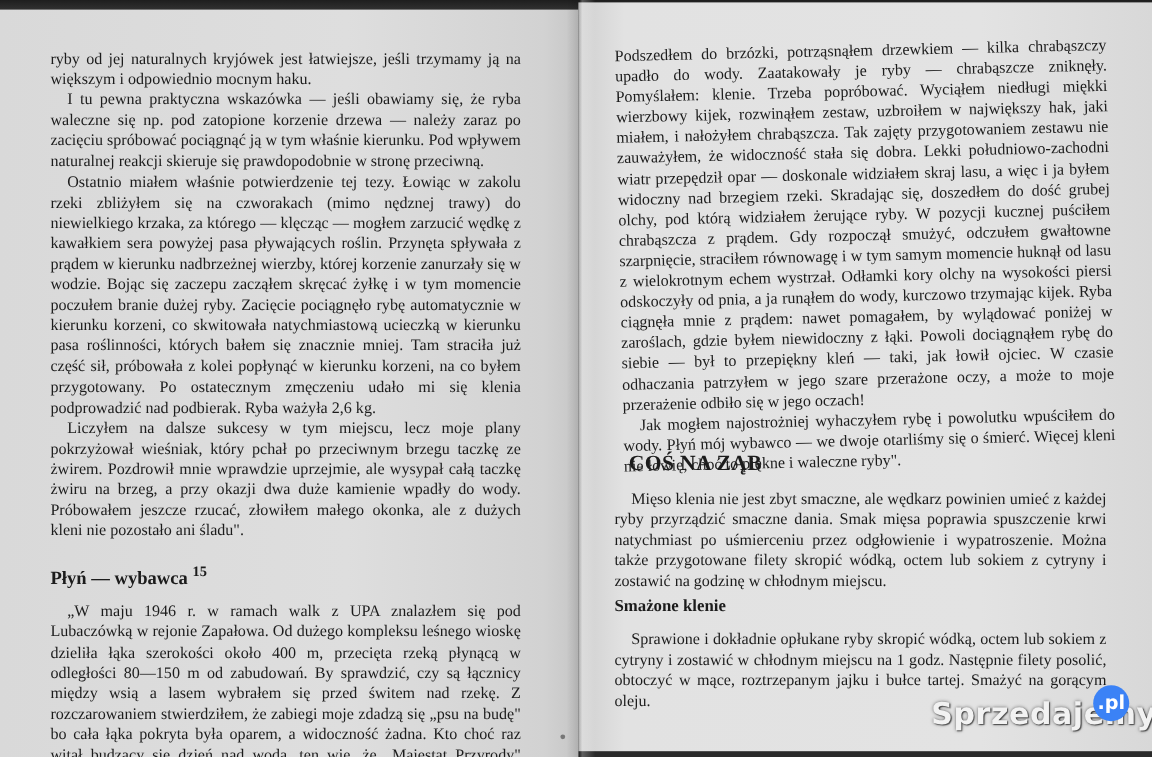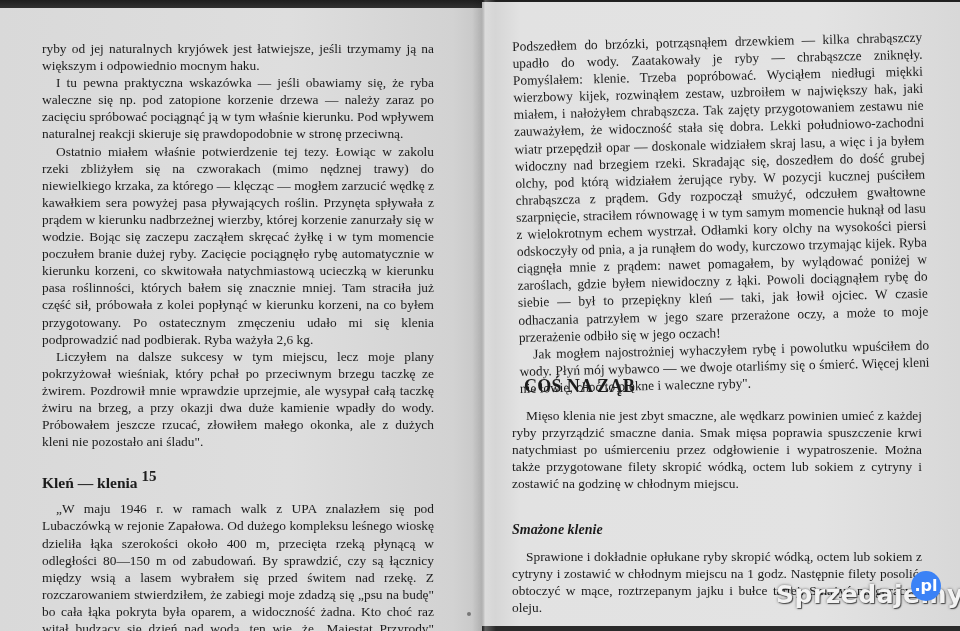--- a/index.html
+++ b/index.html
@@ -30,23 +30,23 @@
   .top-shadow {
     position:absolute; left:0; top:0; width:960px; height:12px;
     background:linear-gradient(180deg,#1e1e1e,#3a3a3a);
   }
   .col-left { position:absolute; left:42px; top:32px; width:392px; }
   .col-right { position:absolute; left:30px; top:36px; width:410px; transform:rotate(-1.3deg); transform-origin:0 0; }
   .col-right-lower { position:absolute; left:30px; top:372px; width:410px; }
   p { margin:0; text-align:justify; }
   p.indent { text-indent:14px; }
   .h-section { font-weight:bold; font-size:15.5px; margin:18px 0 9px 0; }
-  .h-section sup { font-size:15px; vertical-align:7px; }
+  .h-section sup { font-size:12px; vertical-align:7px; }
   .h-caps { font-weight:bold; font-size:18px; margin:4px 0 12px 12px; letter-spacing:0.3px; }
-  .h-sub { font-weight:bold; font-size:14px; margin:28px 0 10px 0;font-style:italic; }
+  .h-sub { font-weight:bold; font-size:14px; margin:4px 0 10px 0; }
   .watermark {
     position:absolute; left:776px; top:580px; height:34px;
     font-family:"DejaVu Sans","Liberation Sans",sans-serif; font-weight:bold;
     font-size:25px; color:#f2f2f2; text-shadow:0 0 3px rgba(0,0,0,0.55), 1px 1px 1px rgba(0,0,0,0.6);
     letter-spacing:0.5px;
   }
   .watermark-badge {
     position:absolute; left:911px; top:571px; width:30px; height:30px; border-radius:50%;
     background:#3b82f6; color:#fff; font-family:"DejaVu Sans","Liberation Sans",sans-serif;
     font-weight:bold; font-size:16px; line-height:30px; text-align:center;
@@ -60,21 +60,21 @@
   <div class="top-shadow"></div>
 
   <div class="page page-left">
     <div class="col-left">
       <p>ryby od jej naturalnych kryjówek jest łatwiejsze, jeśli trzymamy ją na większym i odpowiednio mocnym haku.</p>
       <p class="indent">I tu pewna praktyczna wskazówka — jeśli obawiamy się, że ryba waleczne się np. pod zatopione korzenie drzewa — należy zaraz po zacięciu spróbować pociągnąć ją w tym właśnie kierunku. Pod wpływem naturalnej reakcji skieruje się prawdopodobnie w stronę przeciwną.</p>
       <p class="indent">Ostatnio miałem właśnie potwierdzenie tej tezy. Łowiąc w zakolu rzeki zbliżyłem się na czworakach (mimo nędznej trawy) do niewielkiego krzaka, za którego — klęcząc — mogłem zarzucić wędkę z kawałkiem sera powyżej pasa pływających roślin. Przynęta spływała z prądem w kierunku nadbrzeżnej wierzby, której korzenie zanurzały się w wodzie. Bojąc się zaczepu zacząłem skręcać żyłkę i w tym momencie poczułem branie dużej ryby. Zacięcie pociągnęło rybę automatycznie w kierunku korzeni, co skwitowała natychmiastową ucieczką w kierunku pasa roślinności, których bałem się znacznie mniej. Tam straciła już część sił, próbowała z kolei popłynąć w kierunku korzeni, na co byłem przygotowany. Po ostatecznym zmęczeniu udało mi się klenia podprowadzić nad podbierak. Ryba ważyła 2,6 kg.</p>
       <p class="indent">Liczyłem na dalsze sukcesy w tym miejscu, lecz moje plany pokrzyżował wieśniak, który pchał po przeciwnym brzegu taczkę ze żwirem. Pozdrowił mnie wprawdzie uprzejmie, ale wysypał całą taczkę żwiru na brzeg, a przy okazji dwa duże kamienie wpadły do wody. Próbowałem jeszcze rzucać, złowiłem małego okonka, ale z dużych kleni nie pozostało ani śladu".</p>
 
       <div class="h-section">
-        <span>Kleń — klenia</span>
+        <span>Płyń — wybawca</span>
         <sup>15</sup>
       </div>
 
       <p class="indent">„W maju 1946 r. w ramach walk z UPA znalazłem się pod Lubaczówką w rejonie Zapałowa. Od dużego kompleksu leśnego wioskę dzieliła łąka szerokości około 400 m, przecięta rzeką płynącą w odległości 80—150 m od zabudowań. By sprawdzić, czy są łącznicy między wsią a lasem wybrałem się przed świtem nad rzekę. Z rozczarowaniem stwierdziłem, że zabiegi moje zdadzą się „psu na budę" bo cała łąka pokryta była oparem, a widoczność żadna. Kto choć raz witał budzący się dzień nad wodą, ten wie, że „Majestat Przyrody" nakazuje chwilę ciszy. Milknie nawet dyżurny trzciniak. Chrabąszcze lądowały na nadbrzeżną brzózkę wystrojoną w piękną świeżą zieleń.</p>
 
     </div>
   </div>
 
   <div class="page page-right">
     <div class="col-right">

